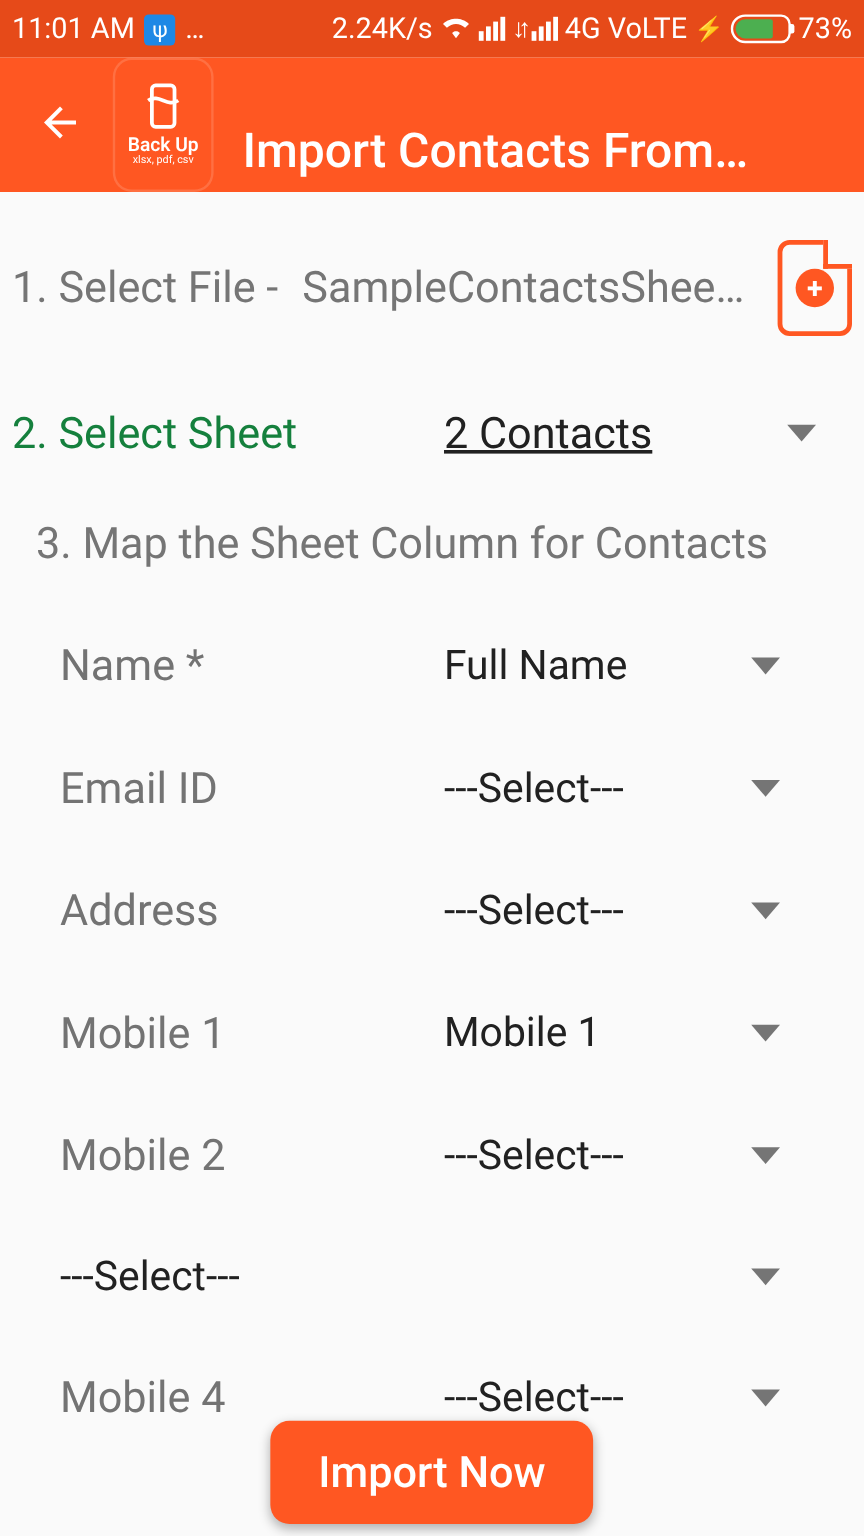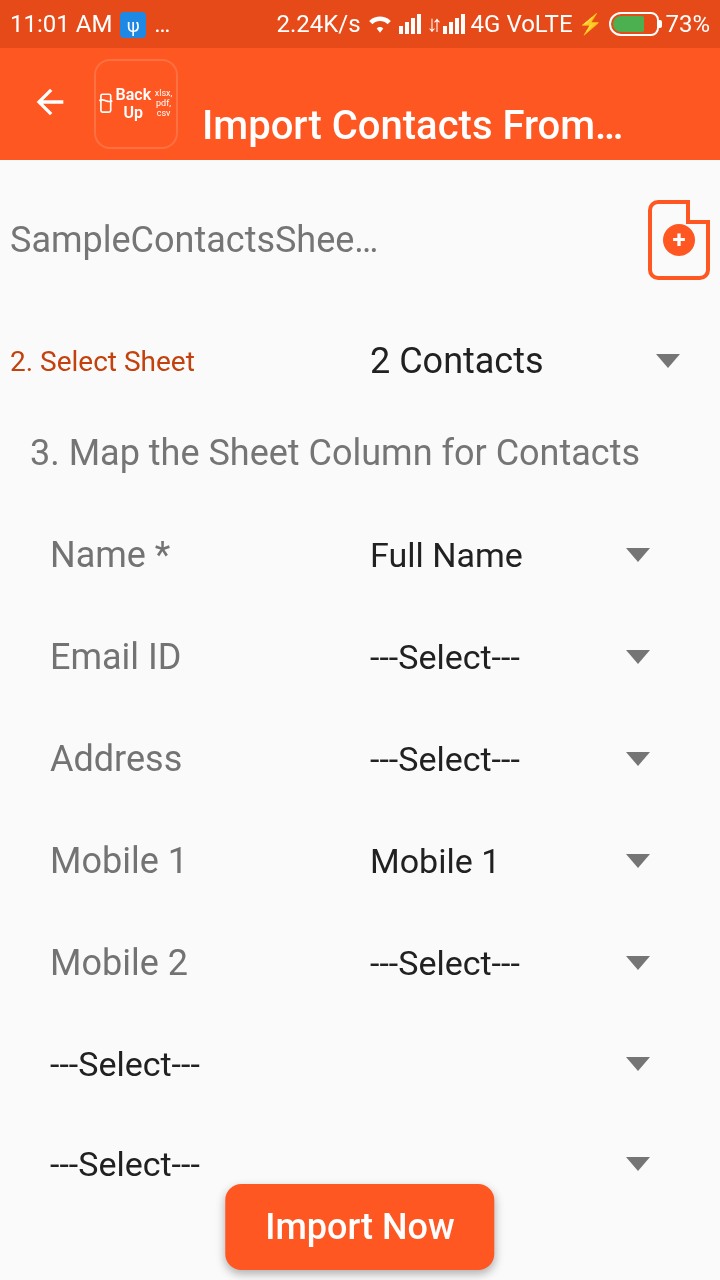--- a/index.html
+++ b/index.html
@@ -28,22 +28,22 @@
   .app-bar {
     height: 112px;
     background: #ff5722;
     display: flex;
     align-items: center;
     padding: 0 10px 0 30px;
     gap: 24px;
   }
   .back-arrow { color:#fff; }
   .app-icon {
-    width: 84px; height: 90px; background: #ff5722; border-radius: 16px;
-    display:flex; align-items:center; justify-content:center;
+    width: 84px; height: 112px; background: #ff5722; border-radius: 16px;
+    display:flex; flex-direction:column; align-items:center; justify-content:center;
     color:#fff; font-size:11px; line-height:1.1; text-align:center;
     border: 2px solid rgba(255,255,255,0.15);
   }
   .app-title { color:#fff; font-size: 40px; font-weight: 500; white-space: nowrap; overflow:hidden; text-overflow: ellipsis; flex:1;margin-top:43px; }
 
   .content { padding: 0 10px; }
 
   .row-file {
     display:flex; align-items:center; gap: 20px; padding: 40px 0;
   }
@@ -55,23 +55,23 @@
   }
   .add-file::before {
     content:''; position:absolute; top:-4px; right:-4px; width:20px; height:20px; background:#fafafa;
     border-bottom:4px solid #ff5722; border-left:4px solid #ff5722;
   }
   .plus-circle { width:32px; height:32px; background:#ff5722; border-radius:50%; color:#fff; display:flex; align-items:center; justify-content:center; font-size:24px; font-weight:bold;}
 
   .row-sheet {
     display:flex; align-items:center; padding: 20px 0 50px 0;
   }
-  .sheet-label { color:#c2410c; font-size:28px; flex:0 0 360px; }
+  .sheet-label { color:#15803d; font-size:36px; flex:0 0 360px; }
   .dropdown { flex:1; display:flex; align-items:center; justify-content:space-between; padding-right: 30px;}
-  .dropdown-text { color:#212121; font-size:36px; }
+  .dropdown-text { color:#212121; font-size:36px;text-decoration:underline; }
   .caret { width:0; height:0; border-left:12px solid transparent; border-right:12px solid transparent; border-top:14px solid #757575; }
 
   .map-title { color:#757575; font-size:36px; padding: 0 0 30px 0; margin-left: 20px;}
 
   .field-row {
     display:flex; align-items:center; padding: 30px 0 30px 40px;
   }
   .field-label { color:#737373; font-size:36px; flex:0 0 320px;}
   .field-drop { flex:1; display:flex; align-items:center; justify-content:space-between; padding-right:60px;}
   .field-val { color:#212121; font-size:34px; }
@@ -141,20 +141,21 @@
       </svg>
     <div style="font-weight:600; font-size:16px;">Back Up</div>
     <div style="font-size:9px;">xlsx, pdf, csv</div>
   </div>
   <div class="app-title">Import Contacts From…</div>
 </div>
 
 <div class="content">
 
   <div class="row-file">
+    <span class="file-label">1. Select File  -</span>
     <span class="file-name">SampleContactsShee…</span>
     <div class="add-file">
       <div class="plus-circle">+</div>
     </div>
   </div>
 
   <div class="row-sheet">
     <span class="sheet-label">2. Select Sheet</span>
     <div class="dropdown">
       <span class="dropdown-text">2 Contacts</span>
@@ -205,20 +206,21 @@
   </div>
 
   <div class="field-row">
     <div class="field-drop">
       <span class="field-val">---Select---</span>
       <span class="caret"></span>
     </div>
   </div>
 
   <div class="field-row">
+    <span class="field-label">Mobile 4</span>
     <div class="field-drop">
       <span class="field-val">---Select---</span>
       <span class="caret"></span>
     </div>
   </div>
 
 </div>
 
 <div class="import-btn">Import Now</div>
 

